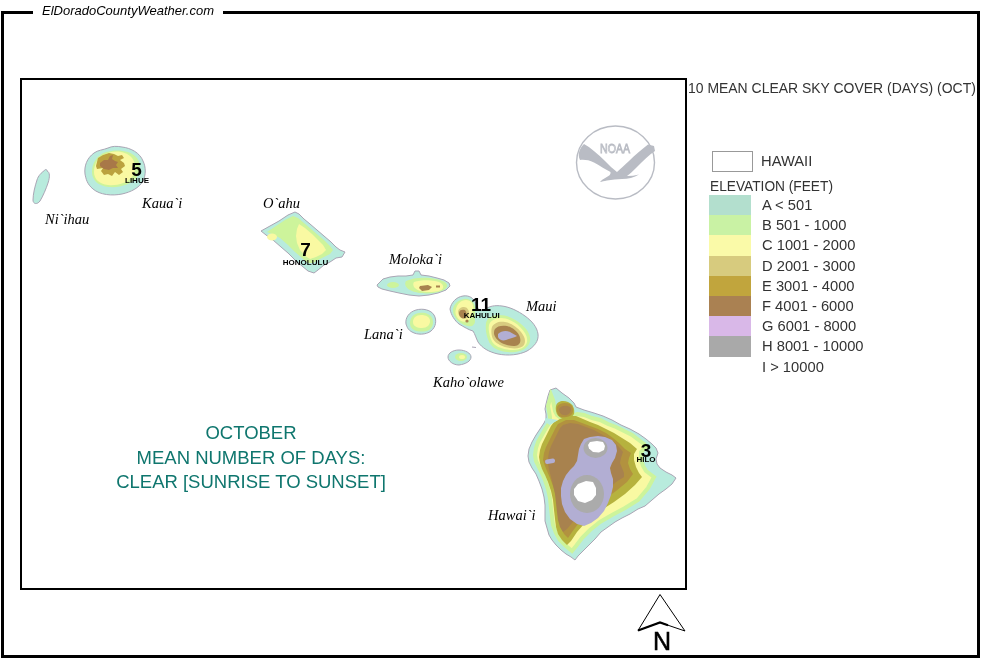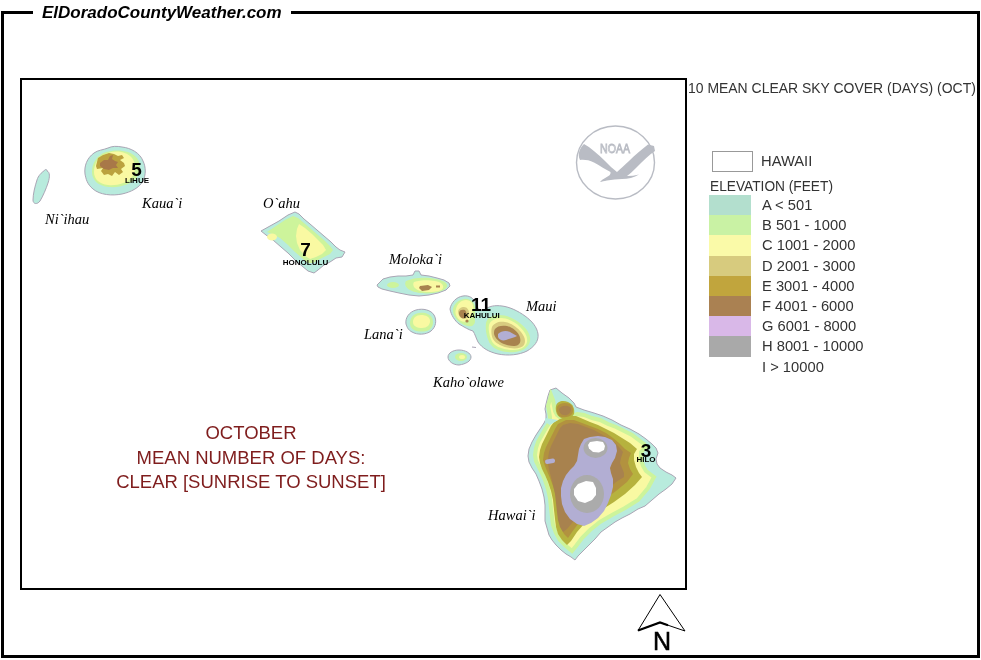--- a/index.html
+++ b/index.html
@@ -1,34 +1,34 @@
 <!DOCTYPE html>
 <html><head>
 <meta charset="utf-8">
 <style>
 html,body{margin:0;padding:0;background:#fff;}
 *{-webkit-font-smoothing:antialiased;}
 #page{position:relative;width:981px;height:660px;background:#fff;overflow:hidden;
   font-family:"Liberation Sans",sans-serif;}
 #outb{position:absolute;left:1px;top:10.5px;width:973px;height:641.5px;border:3px solid #000;}
 #sitetitle{position:absolute;left:33px;top:3px;background:#fff;padding:0 9px;
-  font-weight:bold;font-style:italic;font-size:17px;color:#000;}
+  font-weight:normal;font-style:italic;font-size:13px;color:#000;}
 #mapbox{position:absolute;left:20px;top:78px;width:663px;height:508px;border:2px solid #000;background:#fff;}
 #rtitle{position:absolute;left:688px;top:79px;font-size:15.5px;color:#333;white-space:nowrap;transform:scaleX(0.9);transform-origin:0 0;}
 #legend{position:absolute;left:709px;top:150px;color:#333;font-size:15.5px;white-space:nowrap;}
 #legend div{transform-origin:0 50%;}
 .hlab,.swlab{transform:scaleX(0.95);}
 .elev{transform:scaleX(0.885);}
 .hbox{position:absolute;left:3px;top:1px;width:39px;height:19px;background:#fff;border:1.5px solid #999;}
 .hlab{position:absolute;left:52px;top:2px;}
 .elev{position:absolute;left:1px;top:27px;}
 .sw{position:absolute;left:0;width:42px;height:20.2px;}
 .swlab{position:absolute;left:53px;width:200px;height:20.2px;line-height:20.2px;}
 #octblock{position:absolute;left:101px;top:421px;width:300px;text-align:center;
-  font-size:18.5px;color:#7f1d1d;line-height:24.5px;}
+  font-size:18.5px;color:#0f766e;line-height:24.5px;}
 #maplayer{position:absolute;left:0;top:0;}
 </style>
 </head>
 <body>
 <div id="page">
   <div id="outb"></div>
   <div id="sitetitle">ElDoradoCountyWeather.com</div>
   <div id="mapbox"></div>
   <div id="rtitle">10 MEAN CLEAR SKY COVER (DAYS) (OCT)</div>
   <div id="legend">

